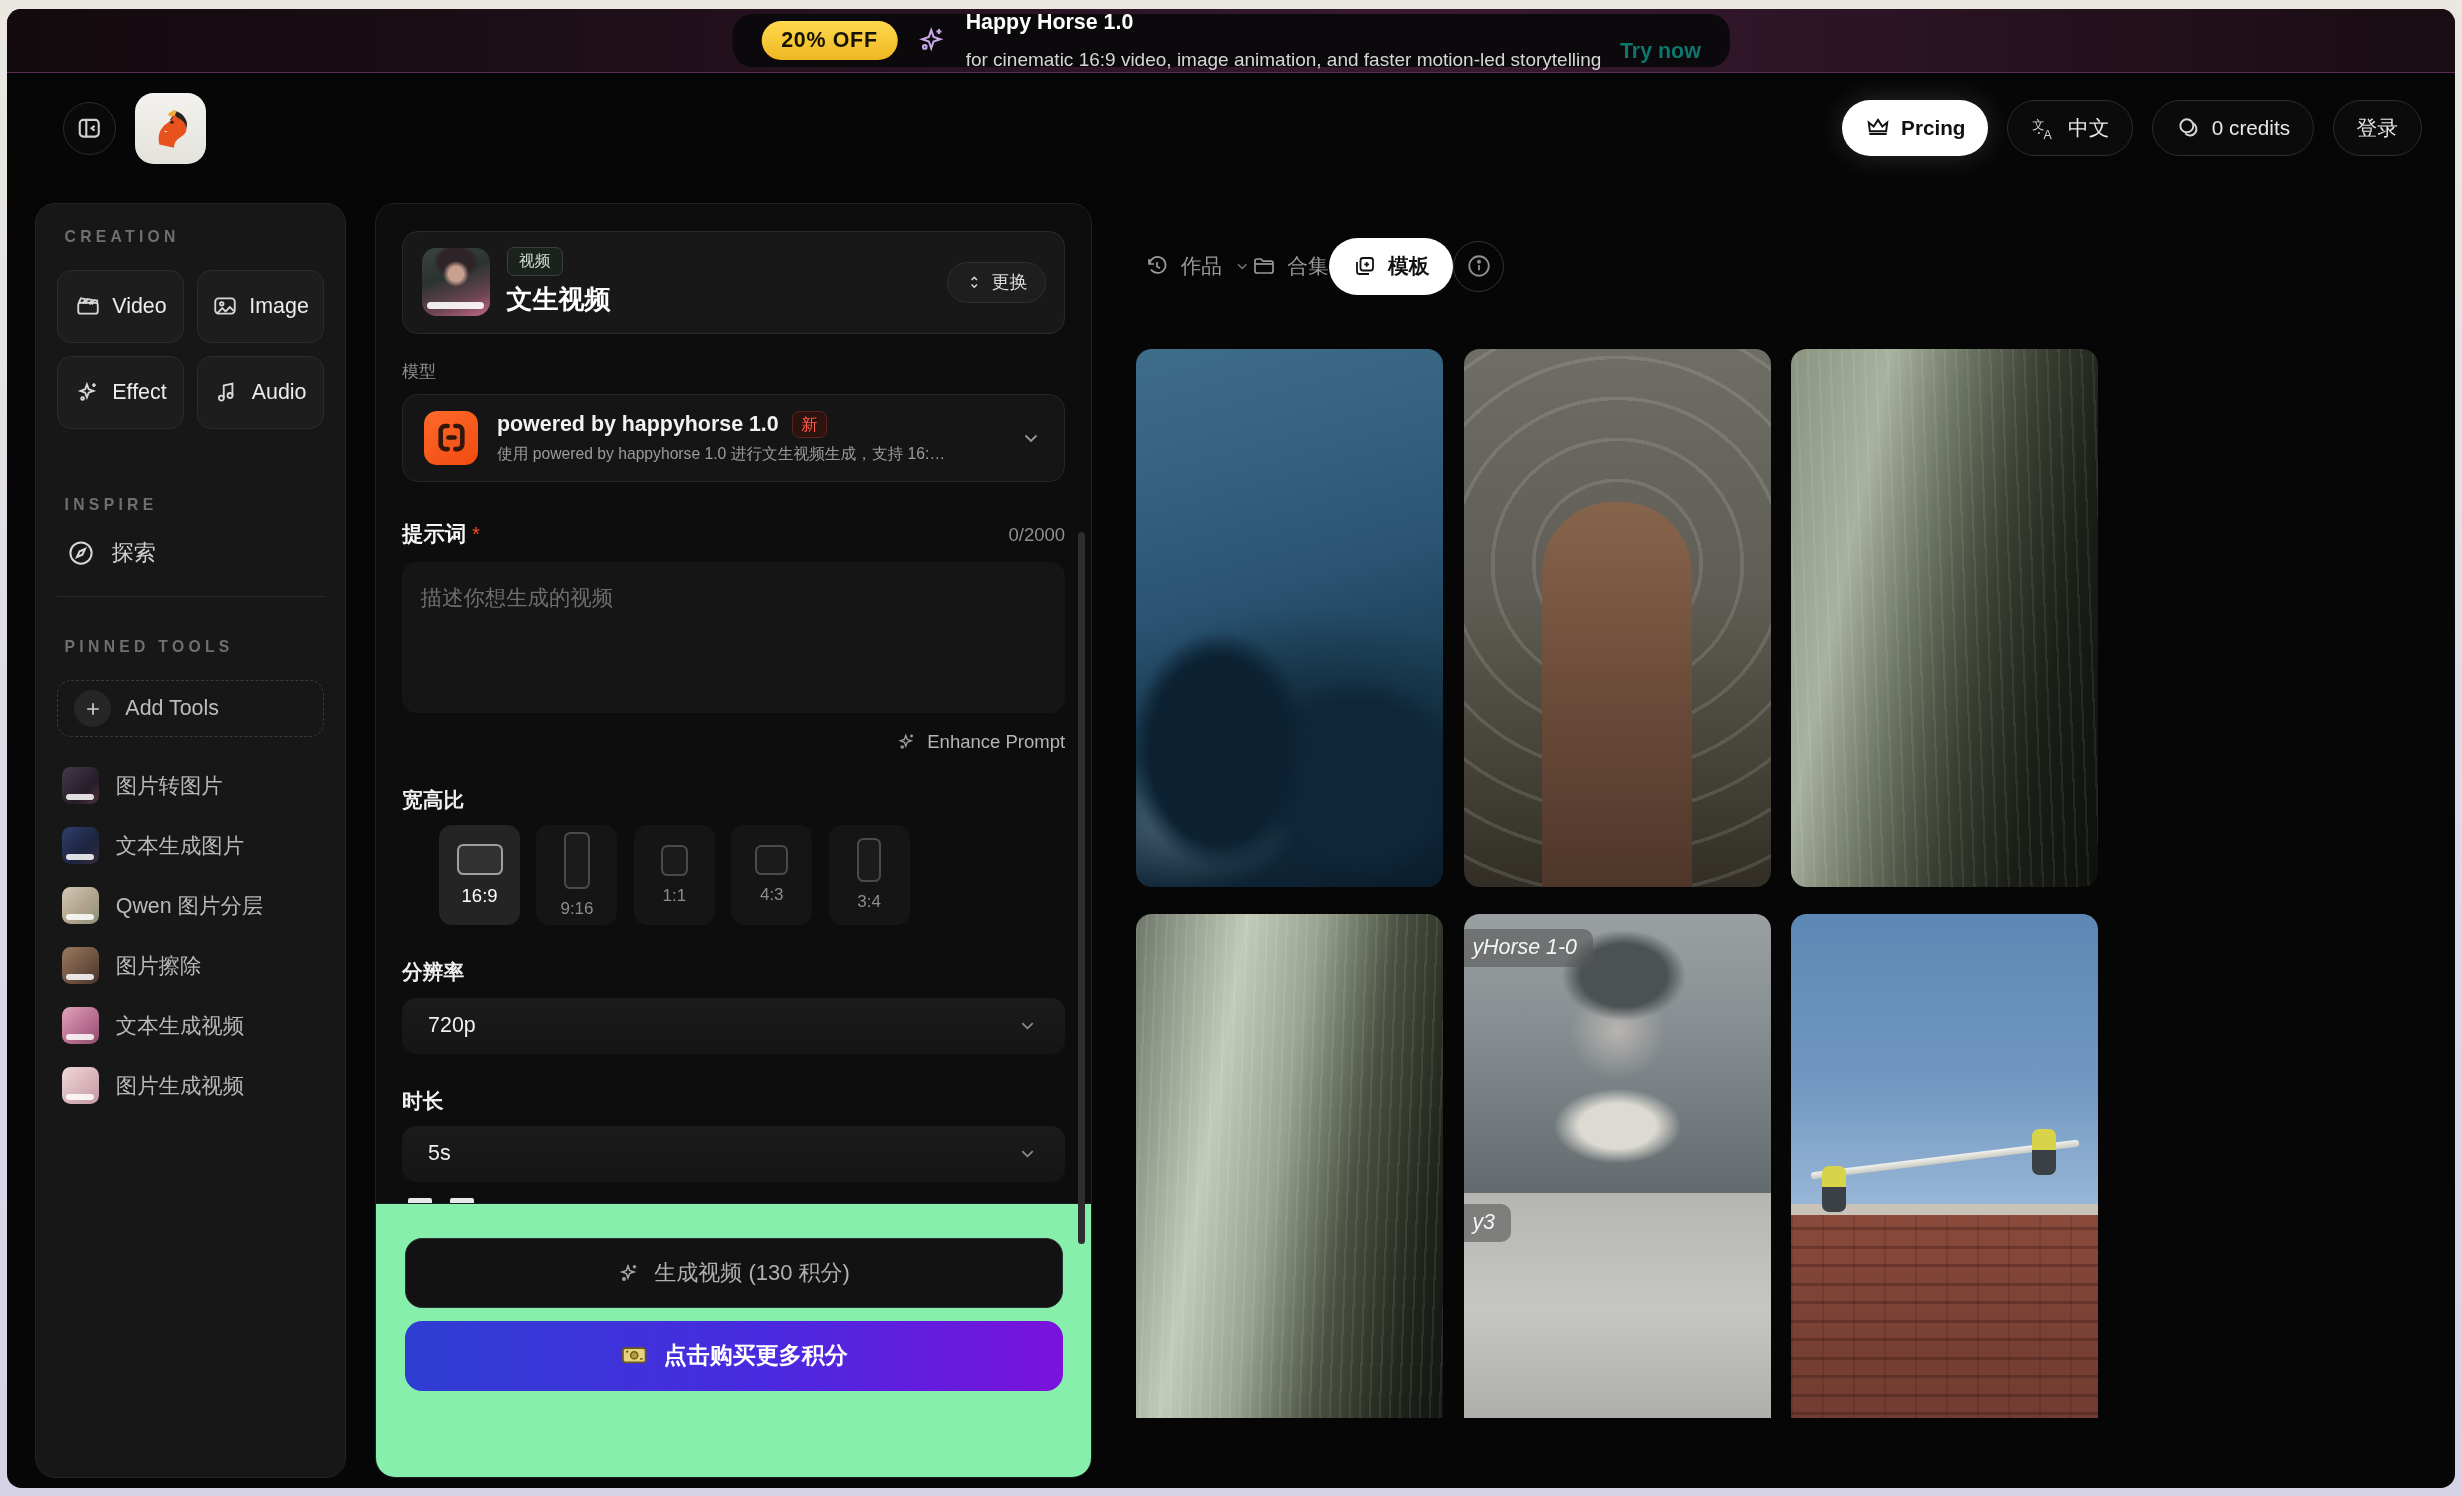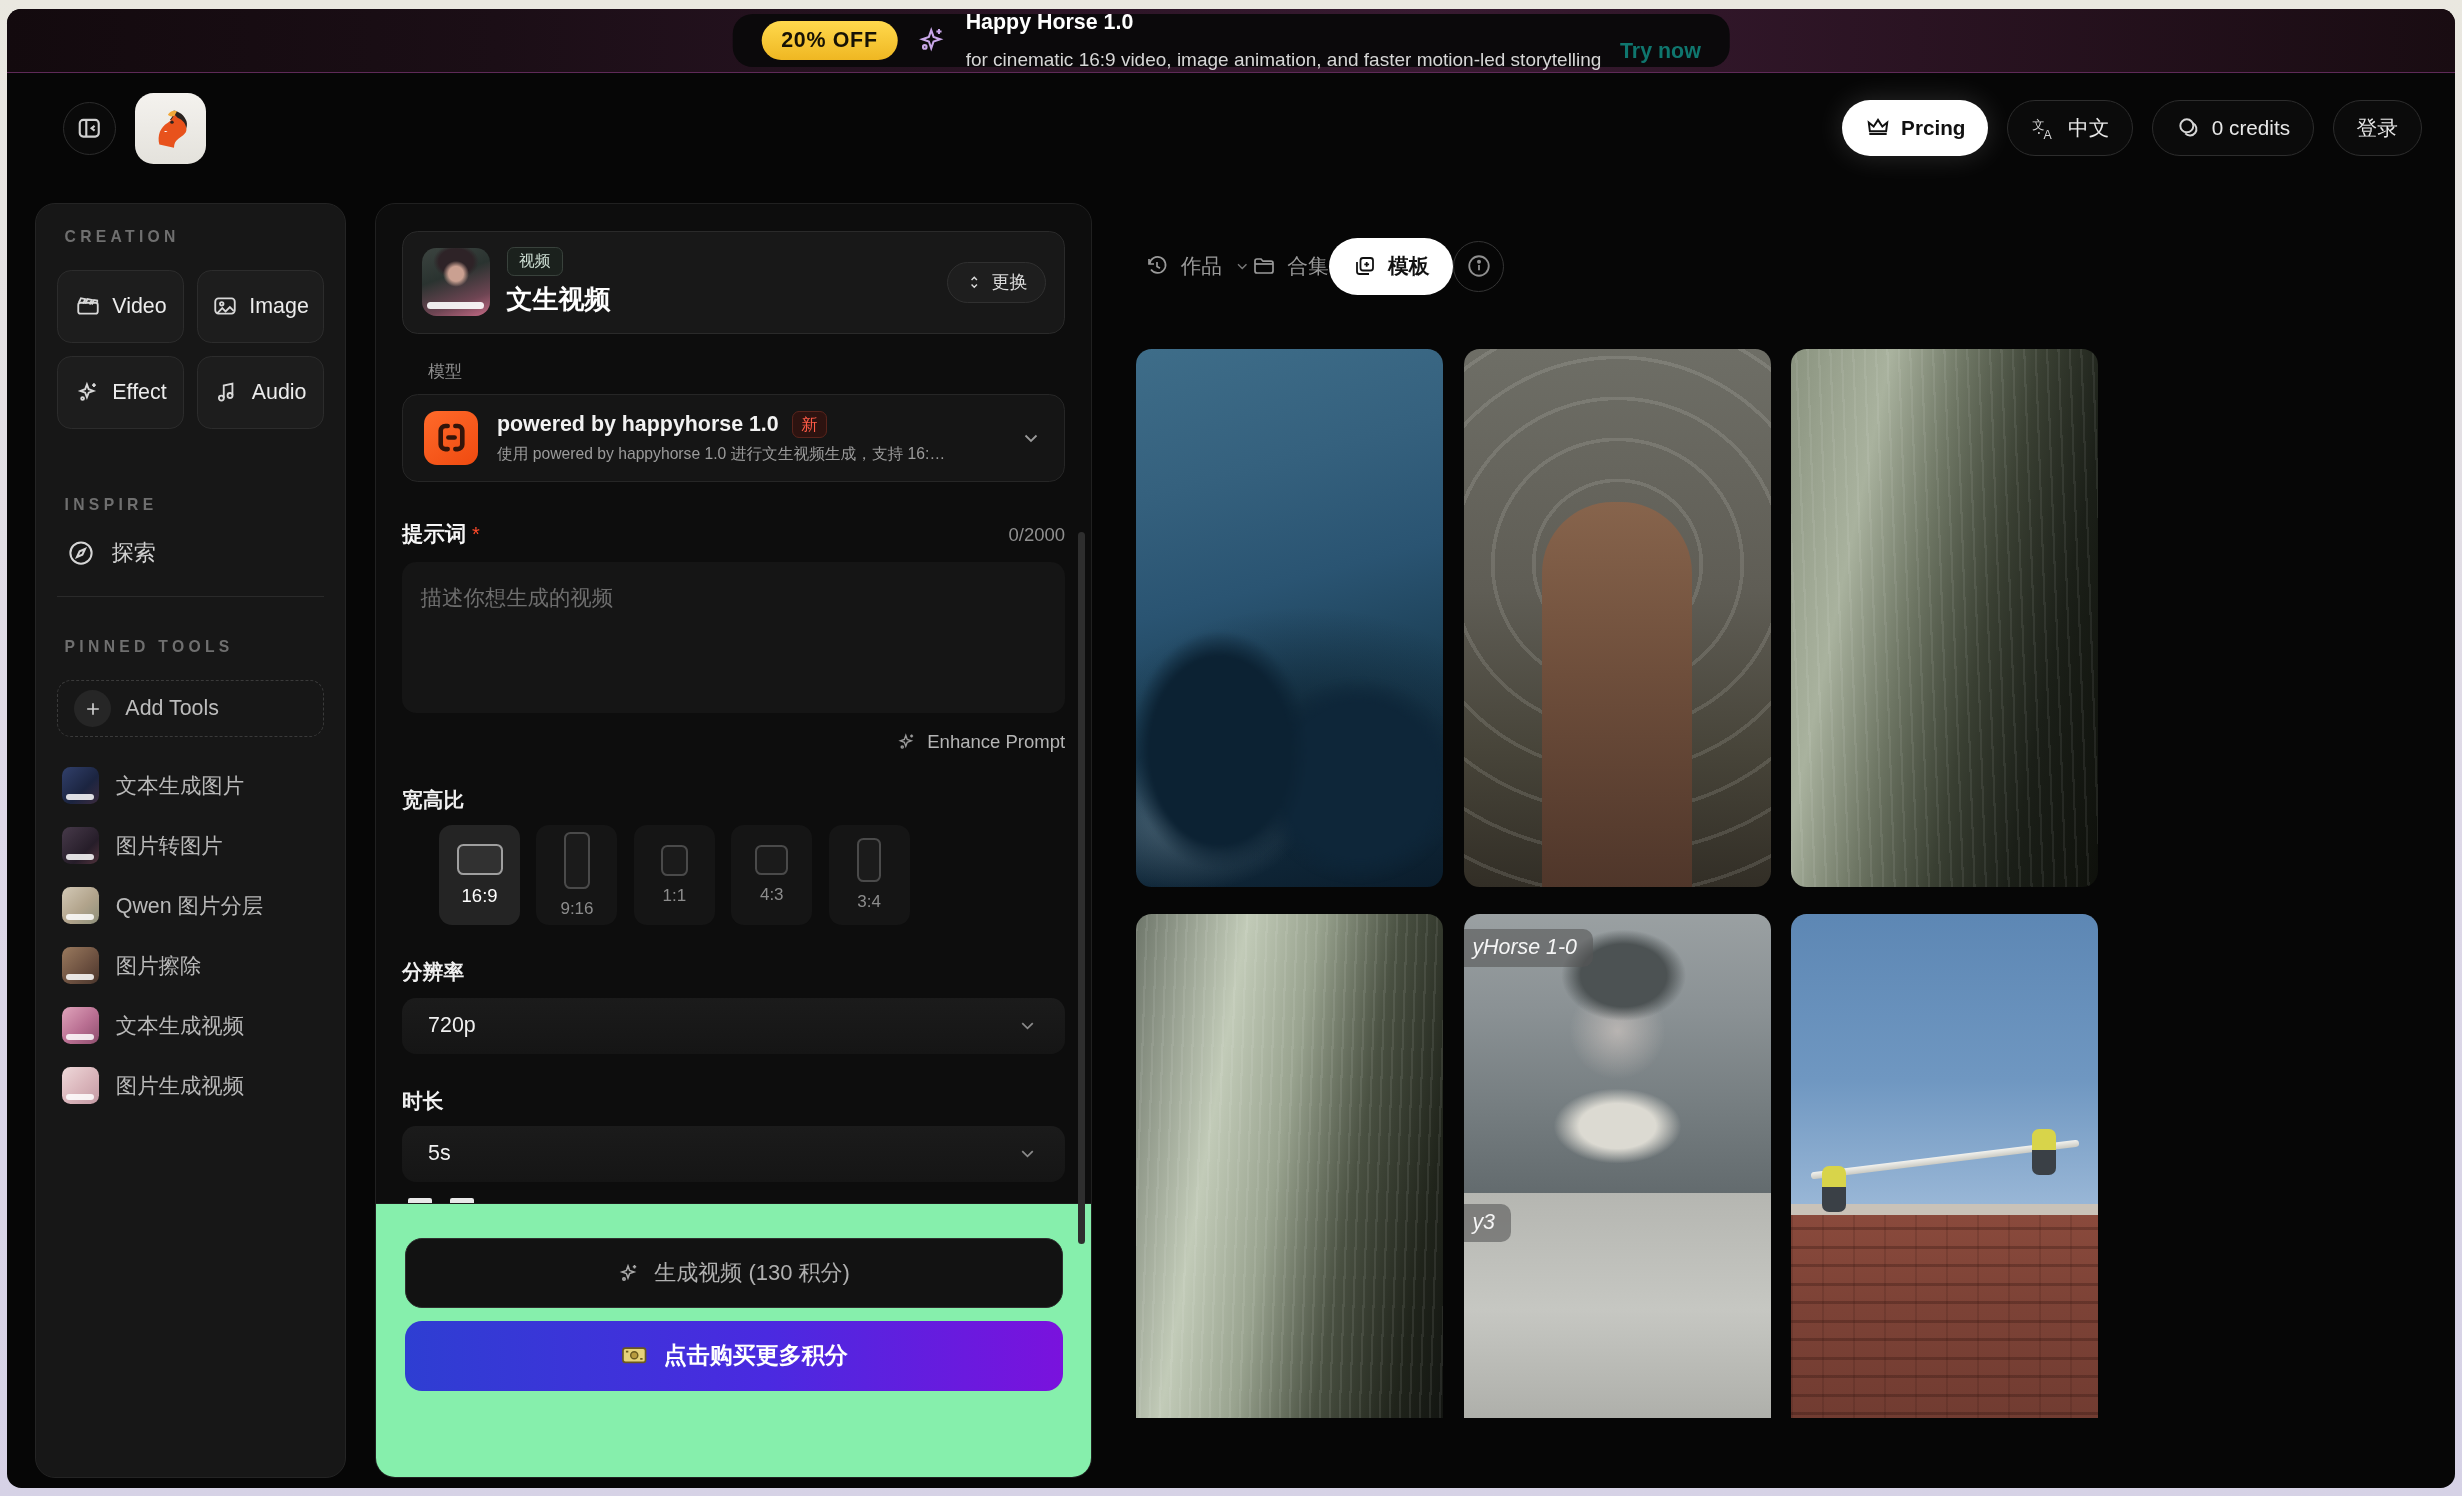--- a/index.html
+++ b/index.html
@@ -59,21 +59,21 @@
   .center { position:absolute; left:368px; top:194px; width:717px; bottom:10px; background:#0d0d0d; border:1.4px solid #202020; border-radius:20px; overflow:hidden; }
   .compose { position:absolute; inset:0 0 274px 0; padding:27px 26px 0; overflow:hidden; }
   .head-card { height:103px; background:#181818; border:1.4px solid #2a2a2a; border-radius:15.7px; display:flex; align-items:center; padding:0 18.5px; gap:17px; }
   .avatar { width:68px; height:68px; border-radius:14.2px; flex:0 0 auto; position:relative; overflow:hidden;
     background:radial-gradient(circle 18.5px at 50% 38%, #caa091 0 40%, transparent 70%), radial-gradient(ellipse 28.5px 21.4px at 50% 20%, #2e2327 0 60%, transparent 80%), linear-gradient(160deg,#3c4440 0%,#2a3330 40%,#6e4553 75%,#c46a85 100%); }
   .avatar::after { content:""; position:absolute; left:5.7px; right:5.7px; bottom:7.1px; height:7.1px; border-radius:4.3px; background:rgba(255,255,255,.9); }
   .head-mid { display:flex; flex-direction:column; gap:5.7px; }
   .type-badge { align-self:flex-start; font-size:15.7px; color:#cfe0d5; border:1.4px solid #39423c; background:#1b211d; border-radius:7.1px; padding:2.8px 11.4px; }
   .head-title { color:#ffffff; font-weight:700; font-size:26px; }
   .swap-btn { margin-left:auto; height:41px; border-radius:712px; border:1.4px solid #303030; background:#1e1e1e; color:#dcdcdc; font-size:18px; display:flex; align-items:center; gap:8.5px; padding:0 17px; }
-  .field-label { color:#8d8d8d; font-size:17px; margin-top:26px;margin-left:26px; }
+  .field-label { color:#8d8d8d; font-size:17px; margin-top:26px; }
   .model-card { margin-top:11.4px; height:88px; background:#151515; border:1.4px solid #262626; border-radius:15.7px; display:flex; align-items:center; gap:18.5px; padding:0 21.4px; }
   .model-ic { width:54px; height:54px; border-radius:13px; background:linear-gradient(145deg,#ff6a2a,#ef4a10); display:flex; align-items:center; justify-content:center; flex:0 0 auto; }
   .model-mid { display:flex; flex-direction:column; gap:5.7px; min-width:0; }
   .model-top { display:flex; align-items:center; gap:13px; }
   .model-name { color:#f2f2f2; font-weight:700; font-size:21.4px; white-space:nowrap; }
   .new-badge { color:#ff5b47; background:#2d1310; border:1.4px solid #5a241c; border-radius:7.1px; font-size:16.4px; padding:1.4px 8.5px; }
   .model-desc { color:#9b9b9b; font-size:15.7px; white-space:nowrap; overflow:hidden; text-overflow:ellipsis; max-width:456px; }
   .model-chevron { margin-left:auto; color:#9a9a9a; }
   .prompt-row { margin-top:37px; display:flex; align-items:baseline; }
   .prompt-label { color:#f5f5f5; font-weight:700; font-size:21.4px; }
@@ -295,26 +295,26 @@
       <span class="add-plus">
         <svg width="20" height="20" viewBox="0 0 24 24" fill="none" stroke="currentColor" stroke-width="2">
             <path d="M12 5v14M5 12h14"></path>
           </svg>
       </span>
       <span>Add Tools</span>
     </div>
 
     <div class="tools">
       <div class="tool-row">
+        <span class="tool-ic ti2"></span>
+        <span>图片转图片</span>
+      </div>
+      <div class="tool-row">
         <span class="tool-ic ti1"></span>
         <span>文本生成图片</span>
-      </div>
-      <div class="tool-row">
-        <span class="tool-ic ti2"></span>
-        <span>图片转图片</span>
       </div>
       <div class="tool-row">
         <span class="tool-ic ti3"></span>
         <span>Qwen 图片分层</span>
       </div>
       <div class="tool-row">
         <span class="tool-ic ti4"></span>
         <span>图片擦除</span>
       </div>
       <div class="tool-row">

